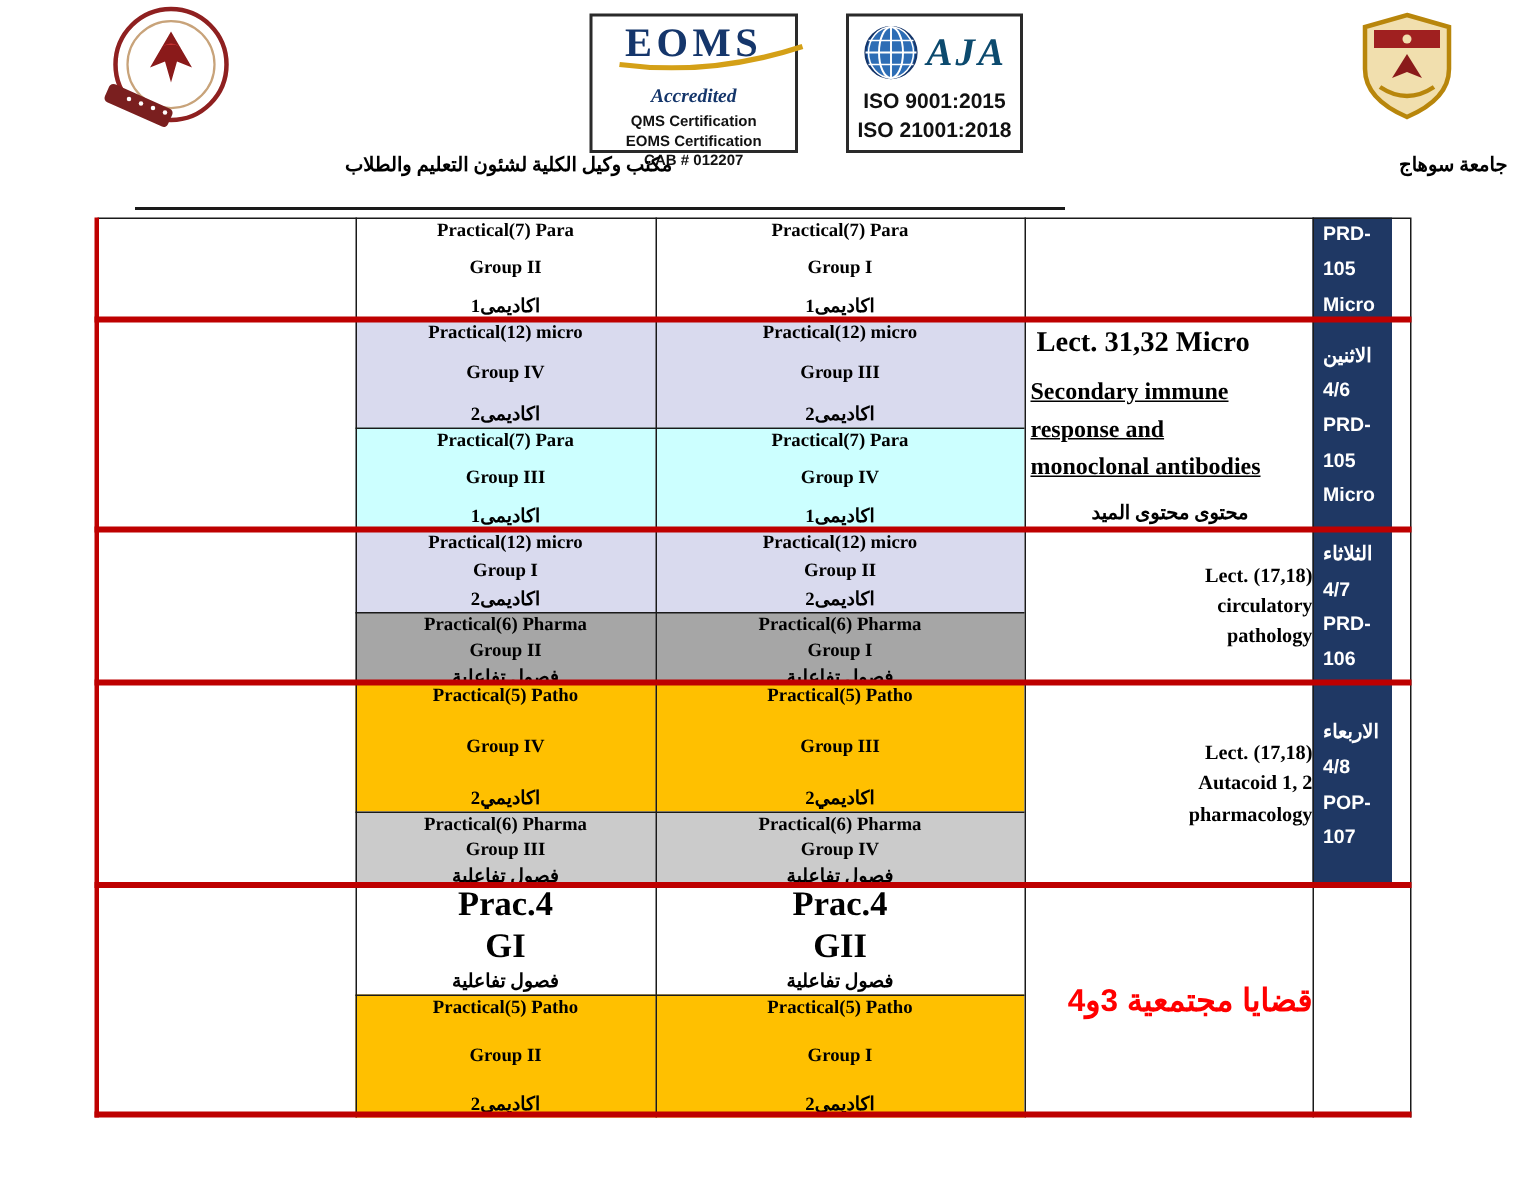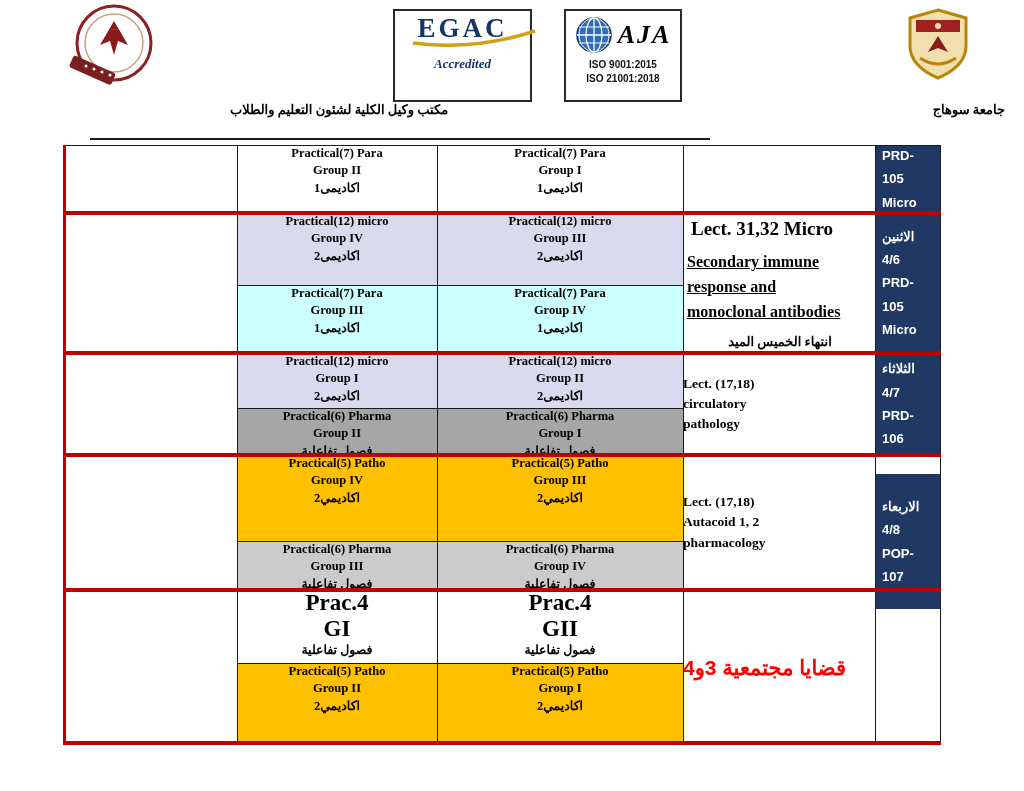--- a/index.html
+++ b/index.html
@@ -14,37 +14,37 @@
   .logo-box{position:absolute;box-sizing:border-box;border:2px solid #2a2a2a;background:#fff;
             display:flex;flex-direction:column;align-items:center;justify-content:flex-start;}
   .egac-box{left:393px;top:9px;width:139px;height:93px;padding-top:4px;}
   .egac-name{position:relative;font-weight:700;font-size:27px;letter-spacing:3px;color:#15366b;line-height:1;}
   .egac-swoosh{position:absolute;left:-8px;top:14px;width:130px;height:18px;}
   .egac-accredited{font-weight:700;font-style:italic;font-size:13px;color:#15366b;margin-top:14px;}
   .egac-lines{margin-top:3px;font-family:"Liberation Sans",sans-serif;
               font-weight:700;font-size:10px;line-height:1.3;text-align:center;color:#111;}
   .aja-box{left:564px;top:9px;width:118px;height:93px;padding-top:5px;}
   .aja-top{display:flex;align-items:center;gap:5px;}
-  .aja-name{font-weight:700;font-style:italic;font-size:26px;color:#000000;letter-spacing:2px;}
+  .aja-name{font-weight:700;font-style:italic;font-size:26px;color:#0c4a6e;letter-spacing:2px;}
   .aja-lines{margin-top:4px;font-family:"Liberation Sans",sans-serif;
-             font-weight:700;font-size:10px;line-height:1.35;text-align:center;color:#111;}
+             font-weight:700;font-size:14px;line-height:1.35;text-align:center;color:#111;}
   .uni-logo{position:absolute;left:66px;top:3px;}
   .crest{position:absolute;left:906px;top:8px;}
 
   
   .cell{position:absolute;box-sizing:border-box;display:flex;flex-direction:column;
-        align-items:center;justify-content:flex-start;text-align:center;
+        align-items:center;justify-content:space-between;text-align:center;
         font-weight:700;font-size:12.5px;line-height:1.38;color:#000;z-index:1;}
   .cell .big-line{font-size:23px;line-height:1.12;}
-  .day{position:absolute;left:875px;width:66px;box-sizing:border-box;background:#1F3864;color:#fff;
+  .day{position:absolute;left:875px;width:53px;box-sizing:border-box;background:#1F3864;color:#fff;
        display:flex;flex-direction:column;justify-content:center;padding-left:7px;
        font-family:"Liberation Sans",sans-serif;font-weight:700;font-size:13px;
        line-height:1.8;text-align:left;z-index:1;}
   .lec{position:absolute;box-sizing:border-box;display:flex;flex-direction:column;
-       align-items:flex-start;justify-content:center;text-align:center;
+       align-items:flex-end;justify-content:center;text-align:center;
        font-weight:700;font-size:13.5px;line-height:1.5;color:#000;z-index:1;background:#fff;}
   .lec-mon{align-items:flex-start;text-align:left;padding:0 2px 0 4px;}
   .lec-mon .title{font-size:19px;margin:0 0 7px 4px;}
   .lec-mon .ul{text-decoration:underline;font-size:16px;line-height:1.55;}
   .lec-mon .note{align-self:center;margin-top:7px;font-size:13px;}
   .lec-special{color:#FF0000;font-size:21px;font-family:"Liberation Sans",sans-serif;font-weight:700;}
 
   
   .vline{position:absolute;width:1px;top:145px;height:600px;background:#1a1a1a;z-index:2;}
   .hline{position:absolute;height:1px;background:#1a1a1a;z-index:2;}
@@ -66,23 +66,28 @@
       <circle cx="28" cy="66" r="1.5" fill="#fff"></circle>
     <circle cx="36" cy="69" r="1.5" fill="#fff"></circle>
       <circle cx="44" cy="72" r="1.5" fill="#fff"></circle>
   </svg>
 
   <div class="logo-box egac-box">
     <div class="egac-name">
       <svg class="egac-swoosh" viewBox="0 0 130 18">
         <path d="M4 14 Q 65 22 126 2" stroke="#D4A017" stroke-width="3.5" fill="none"></path>
       </svg>
-      <span>EGAC</span>
+      <span>EOMS</span>
     </div>
     <div class="egac-accredited">Accredited</div>
+    <div class="egac-lines">
+      <div>QMS Certification</div>
+      <div>EOMS Certification</div>
+      <div>CAB # 012207</div>
+    </div>
   </div>
 
   <div class="logo-box aja-box">
     <div class="aja-top">
       <svg width="38" height="38" viewBox="0 0 38 38">
         <circle cx="19" cy="19" r="17" fill="#2d6db5" stroke="#15366b" stroke-width="1.5"></circle>
         <ellipse cx="19" cy="19" rx="8" ry="17" fill="none" stroke="#fff" stroke-width="1.3"></ellipse>
         <ellipse cx="19" cy="19" rx="15" ry="17" fill="none" stroke="#fff" stroke-width="1"></ellipse>
         <line x1="2" y1="19" x2="36" y2="19" stroke="#fff" stroke-width="1.3"></line>
         <line x1="4" y1="11" x2="34" y2="11" stroke="#fff" stroke-width="1"></line>
@@ -142,21 +147,21 @@
   </div>
   <div class="cell" style="left:437px;top:285px;width:246px;height:68px;background:#CCFFFF;">
     <div>Practical(7) Para</div>
     <div>Group IV</div>
     <div dir="rtl">اكاديمى1</div>
   </div>
   <div class="lec lec-mon" style="left:683px;top:213px;width:192px;height:140px;">
     <div class="title">Lect.  31,32 Micro</div>
     <div class="ul">Secondary immune response and</div>
     <div class="ul">monoclonal antibodies</div>
-    <div class="note" dir="rtl">انتهاء الخميس الميد</div>
+    <div class="note" dir="rtl">محتوى محتوى الميد</div>
   </div>
   <div class="day" style="top:213px;height:140px;">
     <div dir="rtl" style="text-align:left;">الاثنين</div>
     <div>4/6</div>
     <div>PRD-</div>
     <div>105</div>
     <div>Micro</div>
   </div>
 
   <div class="cell" style="left:237px;top:353px;width:200px;height:55px;background:#D9DAEE;">
@@ -209,21 +214,21 @@
   <div class="cell" style="left:437px;top:541px;width:246px;height:49px;background:#CBCBCB;">
     <div>Practical(6) Pharma</div>
     <div>Group IV</div>
     <div dir="rtl">فصول تفاعلية</div>
   </div>
   <div class="lec" style="left:683px;top:455px;width:192px;height:135px;">
     <div>Lect. (17,18)</div>
     <div>Autacoid 1, 2</div>
     <div>pharmacology</div>
   </div>
-  <div class="day" style="top:474px;height:135px;">
+  <div class="day" style="top:455px;height:135px;">
     <div dir="rtl" style="text-align:left;">الاربعاء</div>
     <div>4/8</div>
     <div>POP-</div>
     <div>107</div>
   </div>
 
   <div class="cell" style="left:237px;top:590px;width:200px;height:73px;background:#fff;">
     <div class="big-line">Prac.4</div>
     <div class="big-line">GI</div>
     <div dir="rtl">فصول تفاعلية</div>

